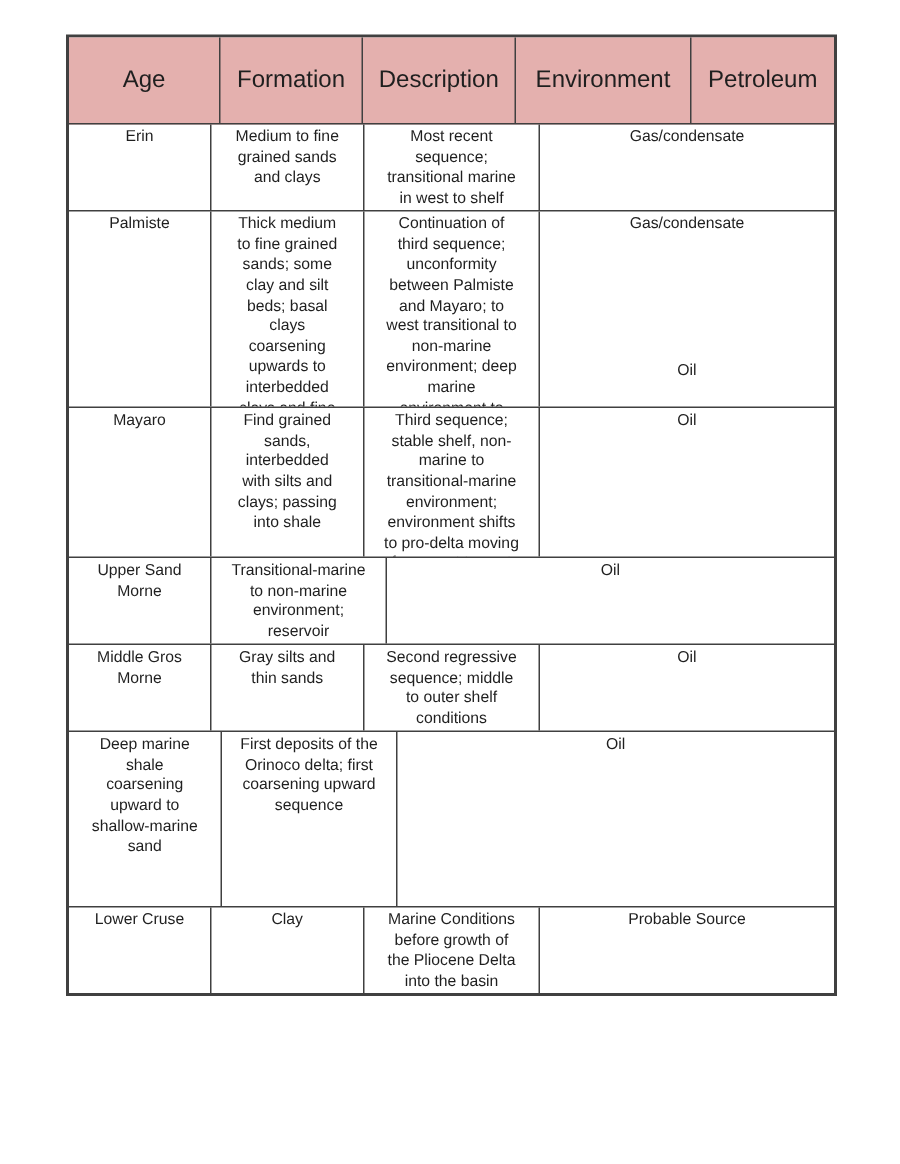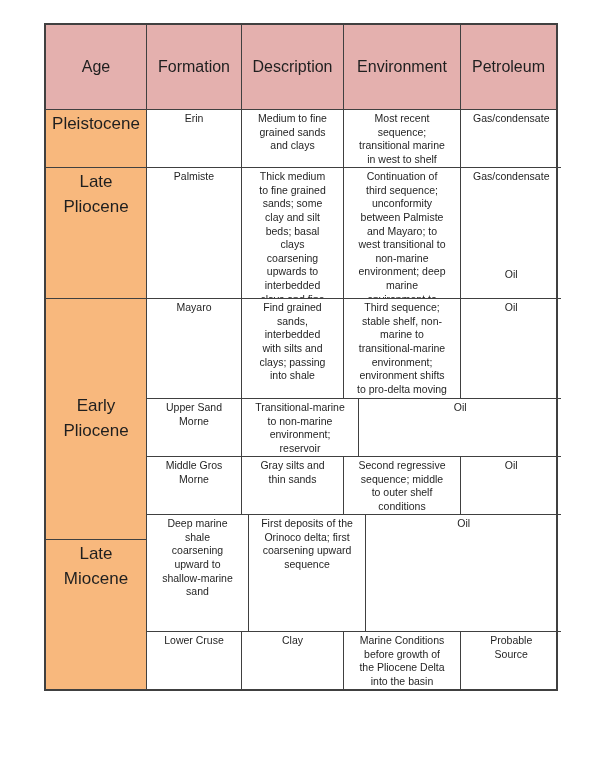--- a/index.html
+++ b/index.html
@@ -17,21 +17,21 @@
     position: absolute;
     left: 44px;
     top: 23px;
     width: 514px;
     border: 2px solid #404040;
     background: #ffffff;
   }
   
   .header-row {
     display: flex;
-    height: 85px;
+    height: 58px;
     background: #e4b0ae;
     border-bottom: 1px solid #404040;
   }
   .hcell {
     display: flex;
     align-items: center;
     justify-content: center;
     font-size: 16px;
     text-align: center;
     border-right: 1px solid #404040;
@@ -109,26 +109,20 @@
     <div class="header-row">
       <div class="hcell w-age">Age</div>
       <div class="hcell w-form">Formation</div>
       <div class="hcell w-desc">Description</div>
       <div class="hcell w-env">Environment</div>
       <div class="hcell w-pet">Petroleum</div>
     </div>
 
     <div class="body">
 
-      <div class="age-col">
-        <div class="age-cell age-0">Pleistocene</div>
-        <div class="age-cell age-1">Late Pliocene</div>
-        <div class="age-cell age-2">Early Pliocene</div>
-        <div class="age-cell age-3">Late Miocene</div>
-      </div>
 
       <div class="rows-col">
 
         <div class="row r0">
           <div class="cell c-form">Erin</div>
           <div class="cell c-desc">Medium to fine grained sands and clays</div>
           <div class="cell c-env">Most recent sequence; transitional marine in west to shelf slope in east</div>
           <div class="cell c-pet">
             <span>Gas/condensate</span>
             <span class="pet-secondary"></span>

